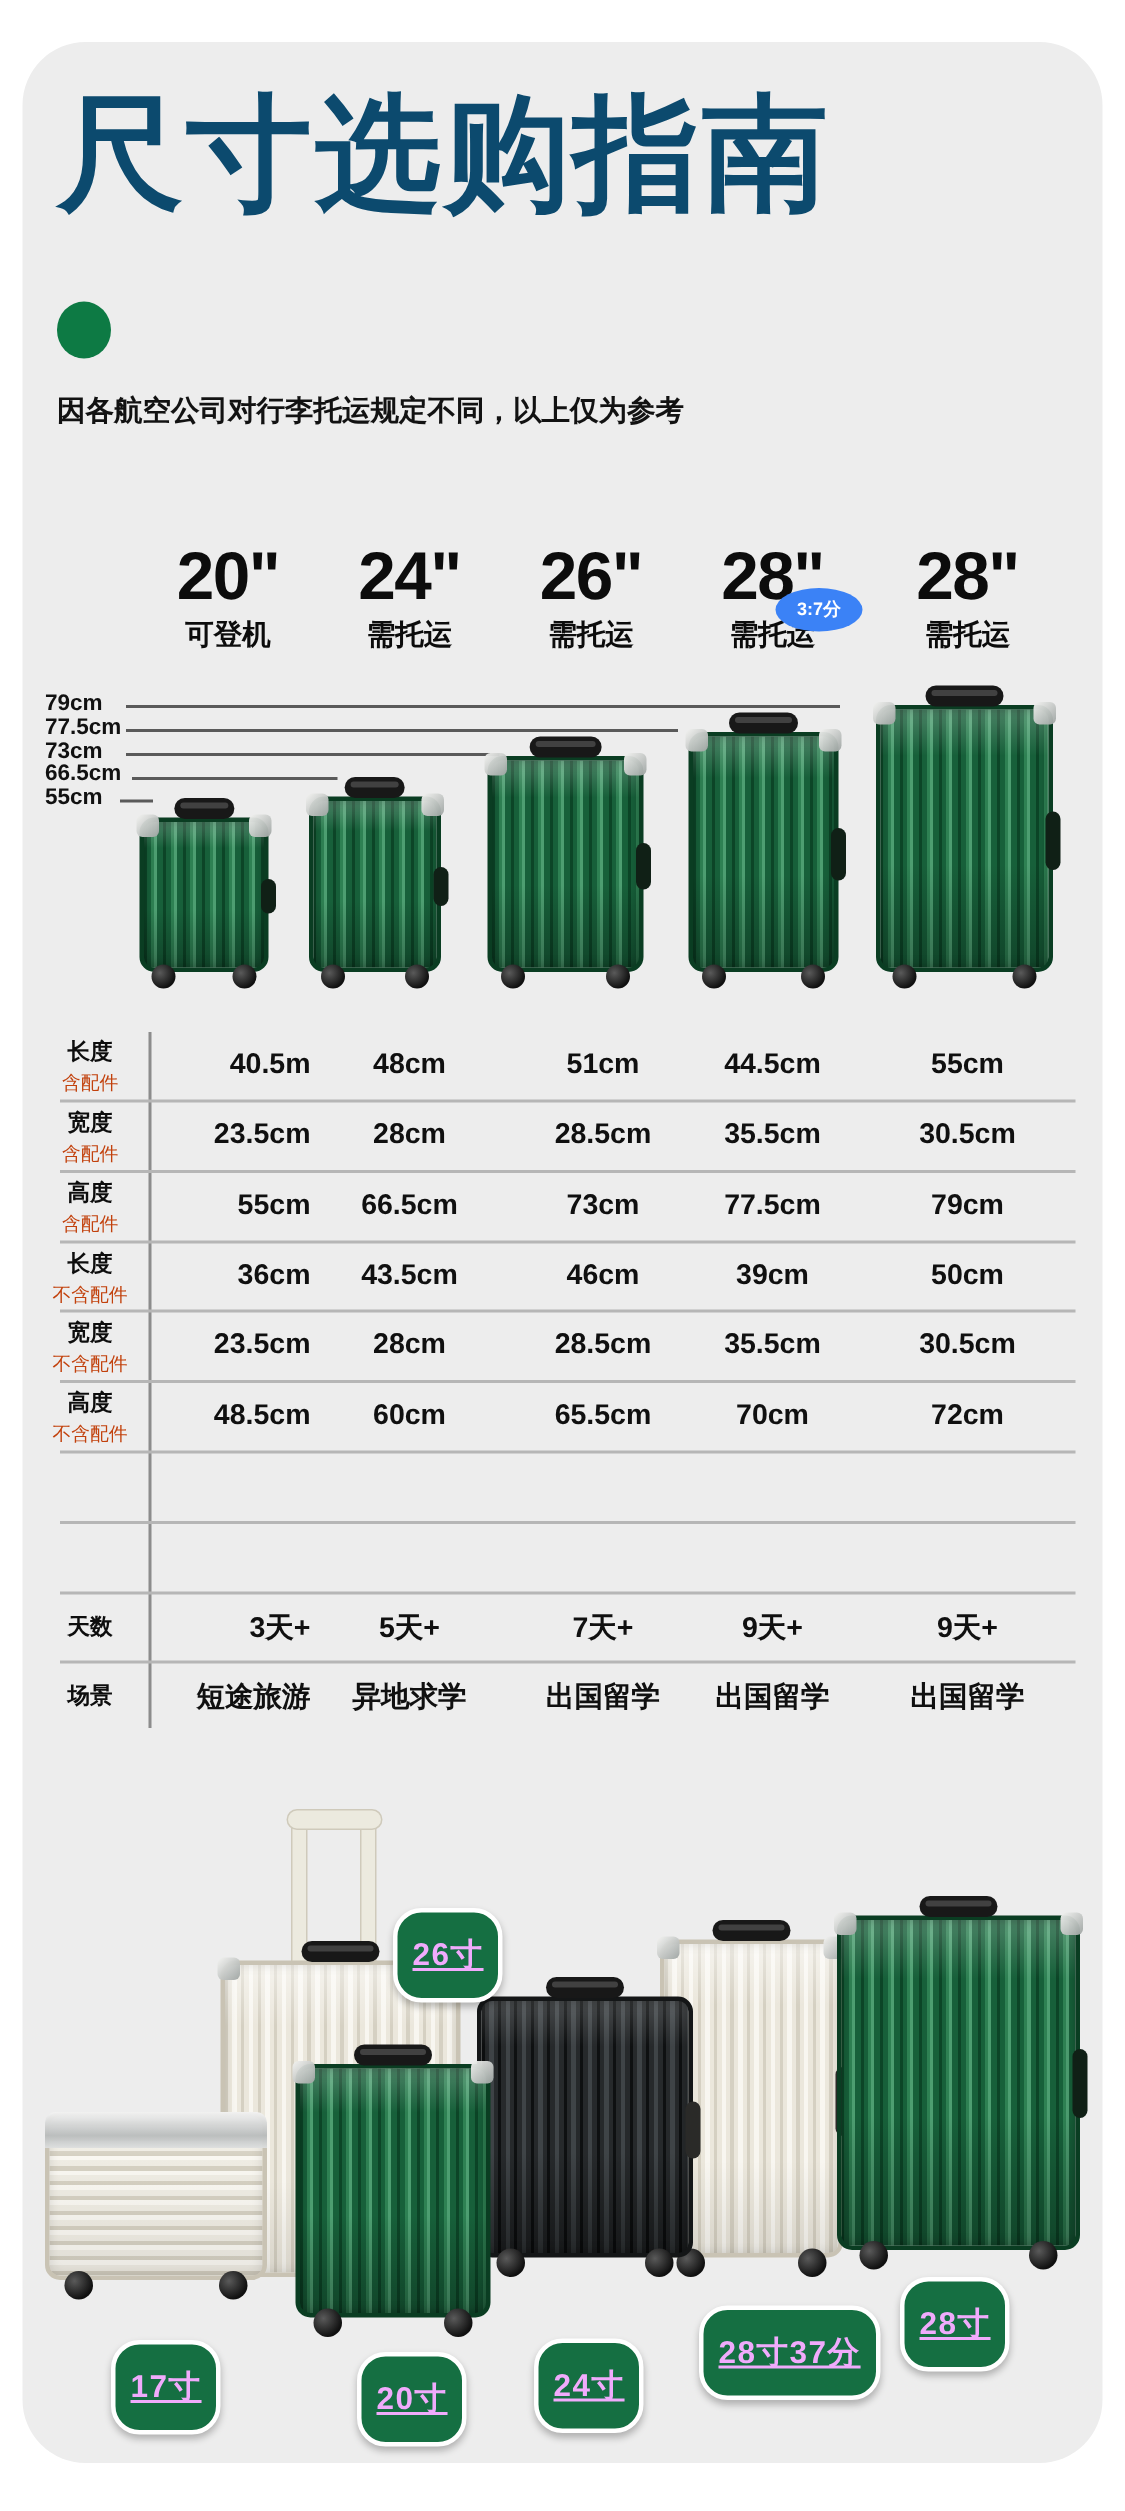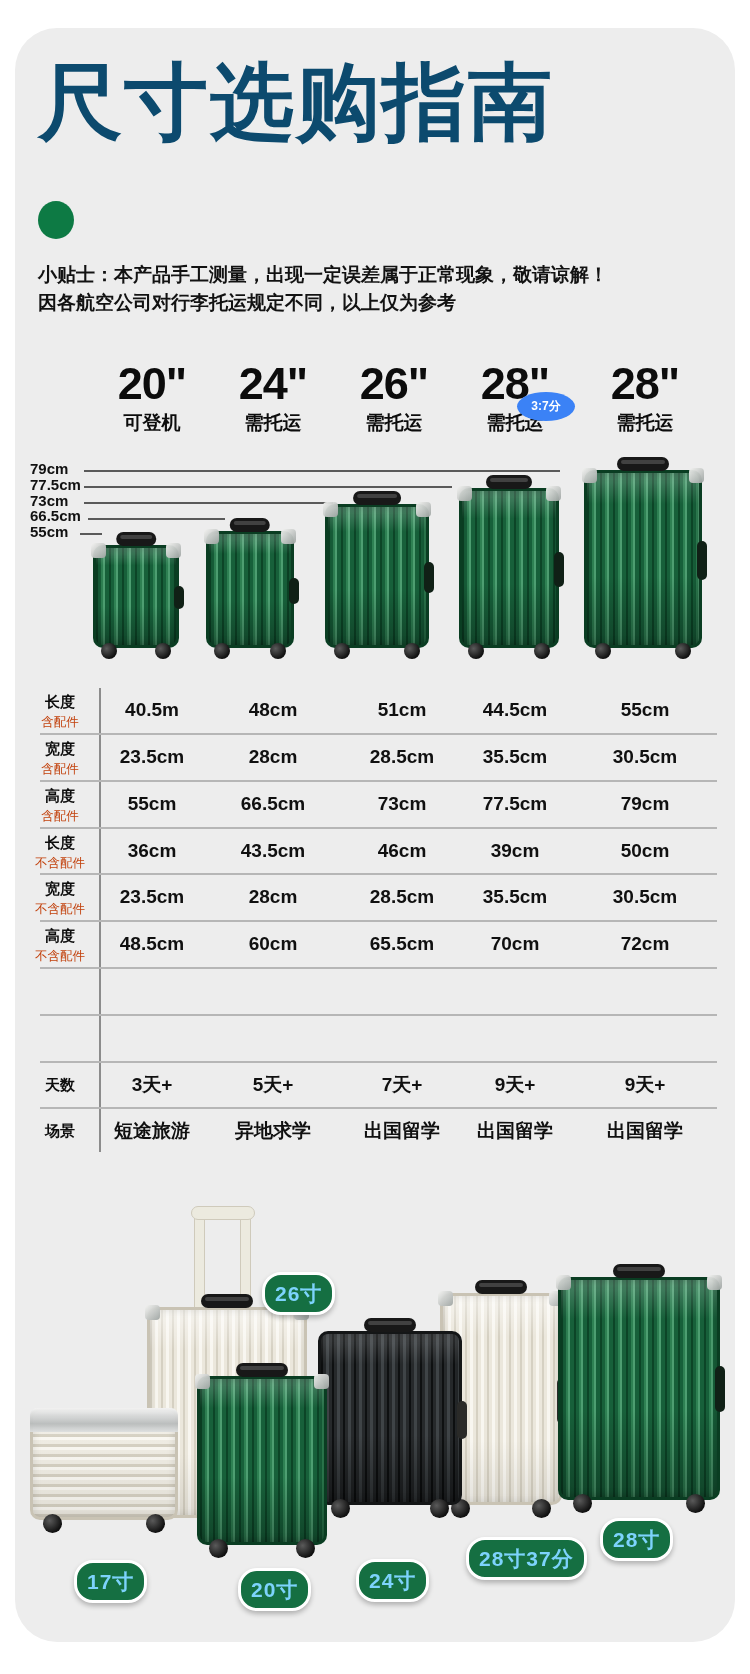--- a/index.html
+++ b/index.html
@@ -70,37 +70,36 @@
   
   .vline{position:absolute;left:99px;top:688px;width:2px;height:464px;background:#8c8c8c;}
   .hline{position:absolute;left:40px;width:677px;height:2px;background:#b6b6b6;}
   .t-row{position:absolute;left:0;width:750px;height:47px;}
   .rlabel{position:absolute;left:25px;width:70px;height:100%;display:flex;flex-direction:column;
           align-items:center;justify-content:center;}
   .rl-main{font-size:15px;font-weight:800;line-height:24px;color:#0d0d0d;}
   .rl-sub{font-size:12.5px;font-weight:500;color:#c2410c;line-height:16px;}
   .cell{position:absolute;top:50%;transform:translateY(-50%);width:110px;text-align:center;
         font-size:19px;font-weight:600;color:#101010;}
-  .c1{left:97px;} .c2{left:218px;} .c3{left:347px;} .c4{left:460px;} .c5{left:590px;}
-
-  
-  .tag{position:absolute;z-index:50;background:#156f42;border:3px solid #fff;color:#7dd3fc;
-       font-weight:800;font-size:21px;line-height:1;padding:8px 10px;border-radius:19px;
-       box-shadow:0 3px 5px rgba(0,0,0,.25);letter-spacing:1px;white-space:nowrap;}
+  .c1{left:97px;text-align:right;} .c2{left:218px;} .c3{left:347px;} .c4{left:460px;} .c5{left:590px;}
+
+  
+  .tag{position:absolute;z-index:50;background:#156f42;border:3px solid #fff;color:#f0abfc;
+       font-weight:800;font-size:21px;line-height:1;padding:18px 10px;border-radius:19px;
+       box-shadow:0 3px 5px rgba(0,0,0,.25);letter-spacing:1px;white-space:nowrap;text-decoration:underline;}
 </style>
 </head>
 <body>
 
 <div class="stage">
   <div class="card"></div>
 
   <div class="page-title">尺寸选购指南</div>
   <div class="dot"></div>
   <div class="tips">
-    <div>小贴士：本产品手工测量，出现一定误差属于正常现象，敬请谅解！</div>
     <div>因各航空公司对行李托运规定不同，以上仅为参考</div>
   </div>
 
   <div class="size-col" style="left:87px;">
     <div class="size-num">20"</div>
     <div class="size-note">可登机</div>
   </div>
   <div class="size-col" style="left:208px;">
     <div class="size-num">24"</div>
     <div class="size-note">需托运</div>

